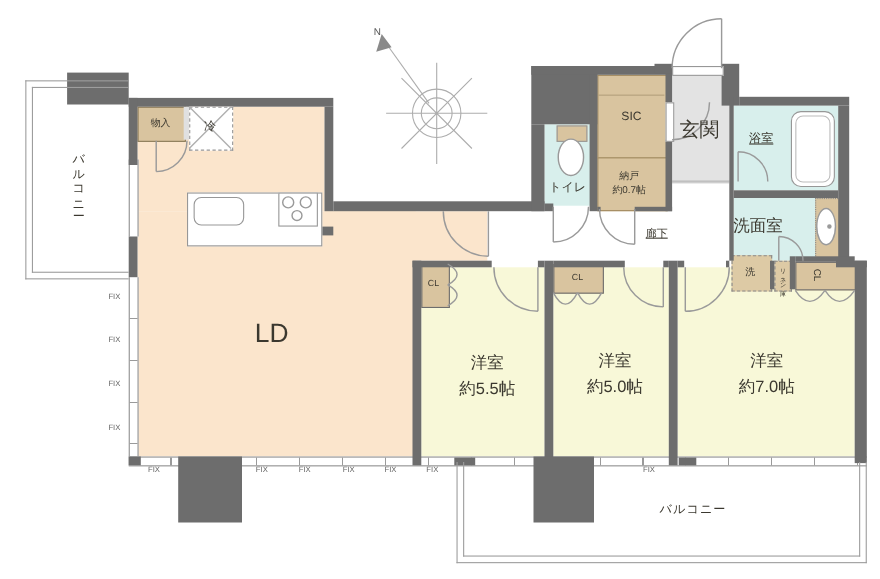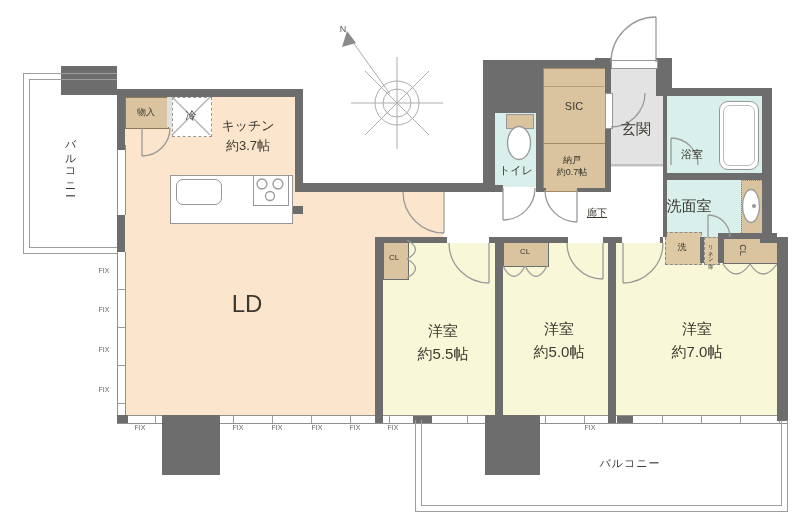--- a/index.html
+++ b/index.html
@@ -162,34 +162,30 @@
       <circle cx="397" cy="103" r="14"></circle>
       <path d="M 397,57 L 397,149 M 351,103 L 443,103 M 365,71 L 429,135 M 429,71 L 365,135"></path>
       <path d="M 390,94 L 350,38"></path>
       <polygon points="347,31 342,47 356,43" fill="#8a8a8a" stroke="none"></polygon>
     </g>
   </svg>
 
   <div class="lbl vtext" style="left:70px;top:162px;font-size:11px;letter-spacing:2px;">バルコニー</div>
   <div class="lbl" style="left:146px;top:112px;font-size:9px;text-align:right;">物入</div>
   <div class="lbl" style="left:191px;top:116px;font-size:11px;">冷</div>
-  <div class="lbl" style="left:248px;top:136px;font-size:13px;line-height:20px;">
-    <div>キッチン</div>
-    <div>約3.7帖</div>
-  </div>
   <div class="lbl" style="left:247px;top:304px;font-size:24px;">LD</div>
   <div class="lbl" style="left:516px;top:171px;font-size:11px;">トイレ</div>
   <div class="lbl" style="left:574px;top:107px;font-size:11px;">SIC</div>
   <div class="lbl" style="left:572px;top:166px;font-size:9px;line-height:12px;text-align:center;">
     <div>納戸</div>
     <div>約0.7帖</div>
   </div>
-  <div class="lbl" style="left:636px;top:129px;font-size:15px;">玄関</div>
+  <div class="lbl" style="left:636px;top:118px;font-size:18px;">玄関</div>
   <div class="lbl" style="left:597px;top:213px;font-size:10px;text-decoration:underline;">廊下</div>
-  <div class="lbl" style="left:692px;top:155px;font-size:11px;">浴室</div>
+  <div class="lbl" style="left:692px;top:127px;font-size:11px;text-decoration:underline;">浴室</div>
   <div class="lbl" style="left:689px;top:206px;font-size:15px;">洗面室</div>
   <div class="lbl" style="left:682px;top:247px;font-size:9px;">洗</div>
   <div class="lbl vtext" style="left:711px;top:250px;font-size:5.5px;">リネン庫</div>
   <div class="lbl" style="left:394px;top:258px;font-size:8px;">CL</div>
   <div class="lbl" style="left:525px;top:252px;font-size:8px;">CL</div>
   <div class="lbl" style="left:743px;top:250px;font-size:9px;transform:translate(-50%,-50%) rotate(90deg);">CL</div>
   <div class="lbl" style="left:443px;top:342px;font-size:15px;line-height:23px;">
     <div>洋室</div>
     <div>約5.5帖</div>
   </div>

